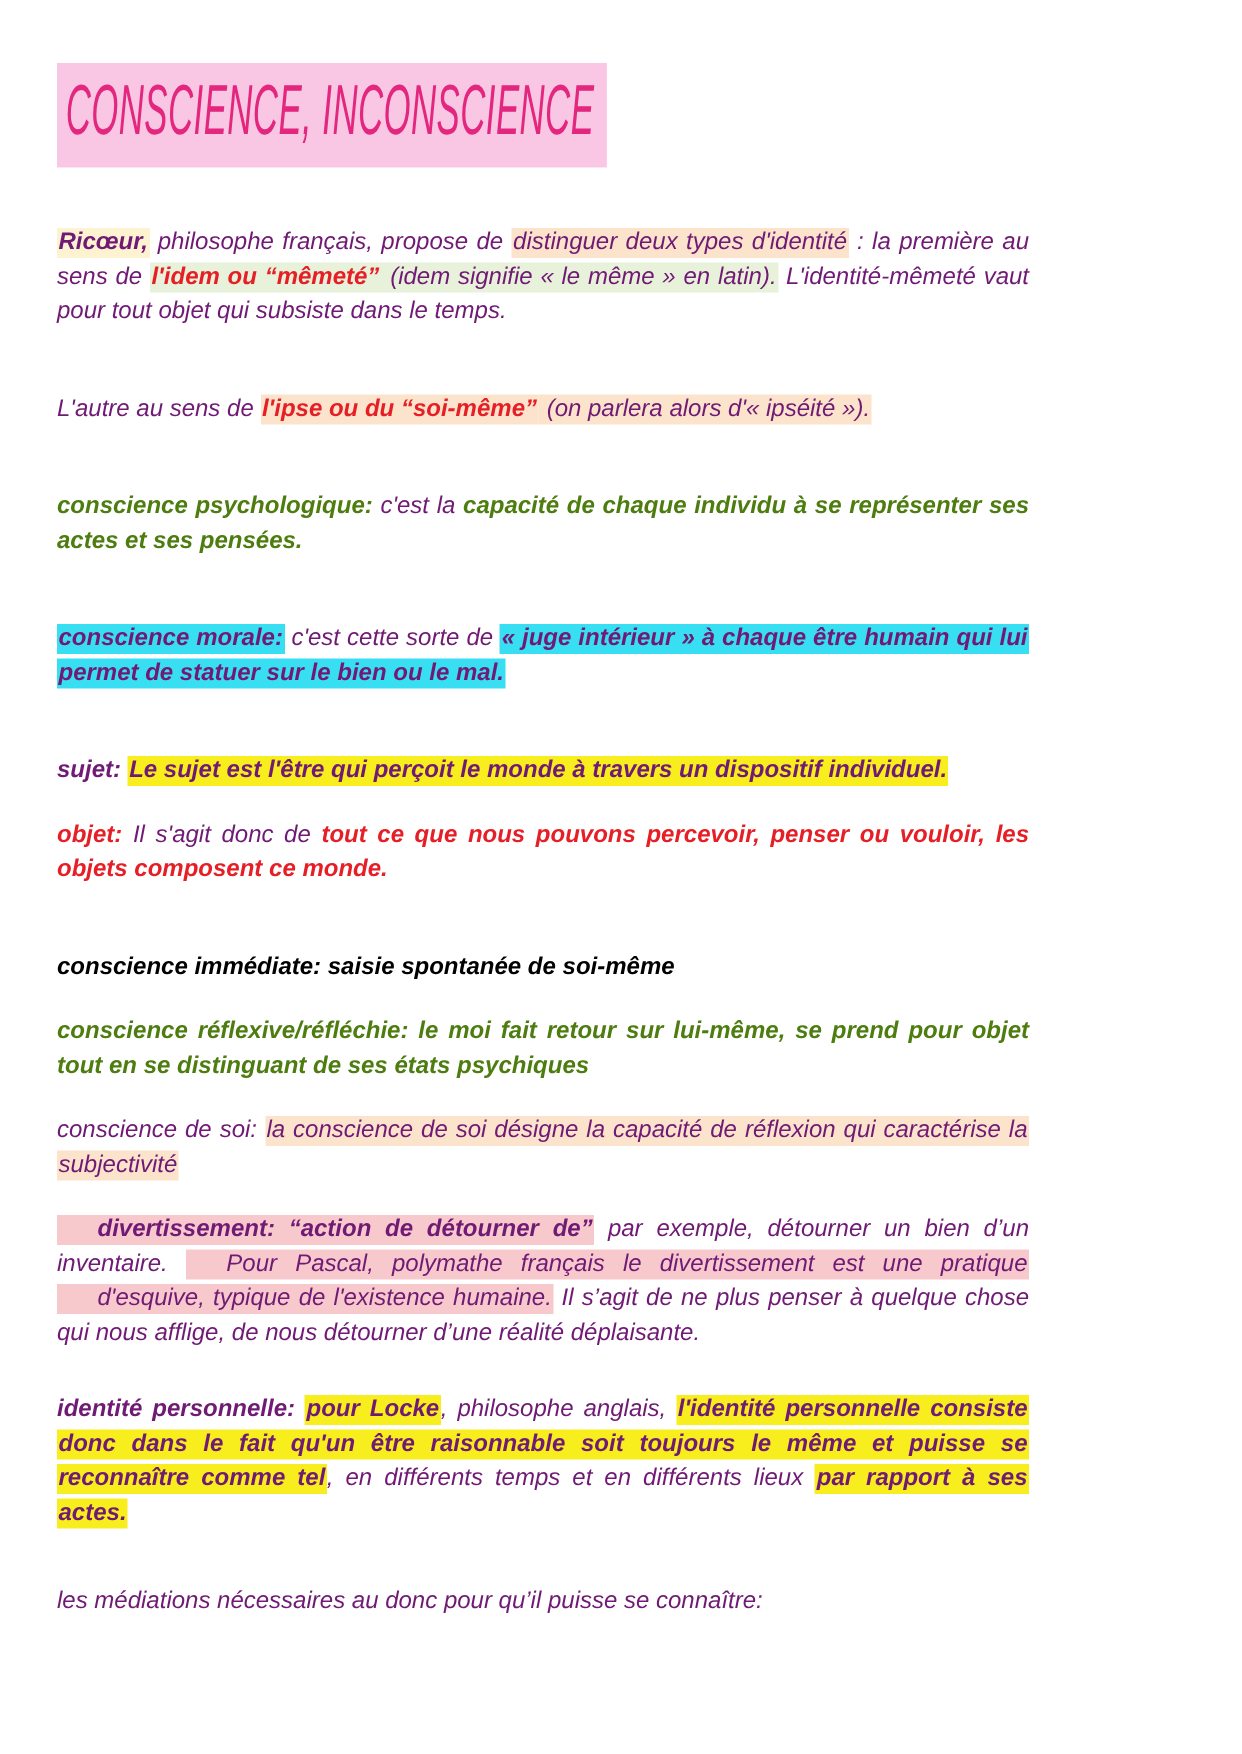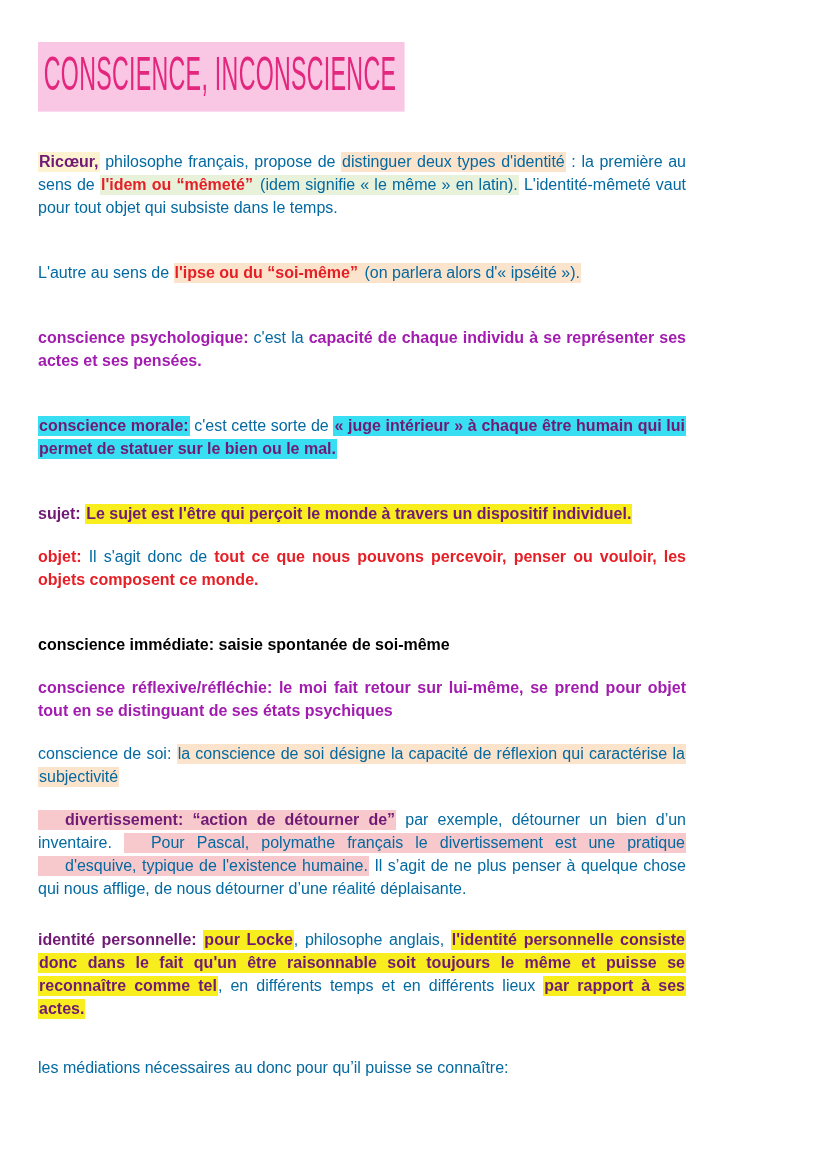--- a/index.html
+++ b/index.html
@@ -3,20 +3,21 @@
 <meta charset="utf-8">
 <style>
   html, body { margin: 0; padding: 0; background: #ffffff; }
   .page {
     position: relative;
     width: 724px;
     height: 1169px;
     background: #ffffff;
     font-family: "Liberation Sans", "DejaVu Sans", sans-serif;
     overflow: hidden;
+    font-style: italic;
   }
   .content { padding: 42px 38px 0 38px; }
 
   
   .title-wrap { height: 60px; }
   .title {
     display: inline-block;
     white-space: nowrap;
     font-size: 40px;
     font-weight: normal;
@@ -36,24 +37,24 @@
     text-align: justify;
     color: #2e6ea9;
   }
   .mt48 { margin-top: 48px; }
   .mt42 { margin-top: 42px; }
   .mt36 { margin-top: 36px; }
   .mt28 { margin-top: 28px; }
   .mt20 { margin-top: 20px; }
 
   .b { font-weight: bold; }
-  .t-blue   { color: #0369a1; }
+  .t-blue   { color: #701a75; }
   .t-dblue  { color: #701a75; }
   .t-red    { color: #e61e25; }
-  .t-indigo { color: #a21caf; }
+  .t-indigo { color: #4d7c0f; }
   .t-purple { color: #000000; }
 
   .hl {
     padding: 1px 1px 2px 1px;
     -webkit-box-decoration-break: clone;
     box-decoration-break: clone;
   }
   .h-cream  { background: #fdf3d0; }
   .h-peach  { background: #fce3cb; }
   .h-green  { background: #e8f1da; }

